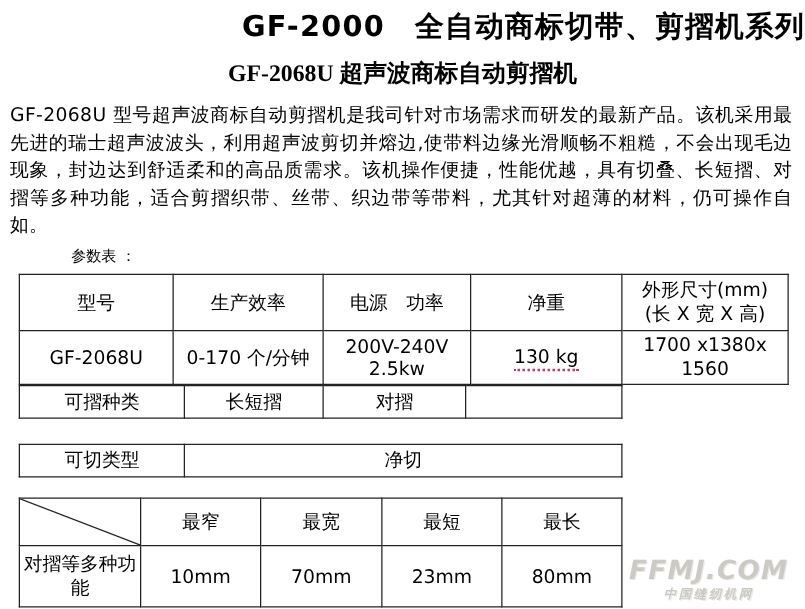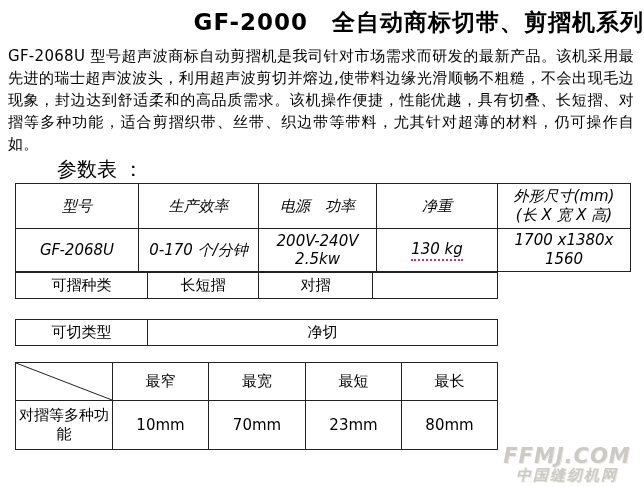--- a/index.html
+++ b/index.html
@@ -33,38 +33,38 @@
     line-height: 24px;
   }
   .desc {
     font-size: 15px;
     line-height: 22px;
     margin: 9px 10px 0 8px;
     text-align: justify;
     letter-spacing: 0.3px;
   }
   .params-label {
-    font-size: 20px;
+    font-size: 12px;
     margin: 4px 0 4px 57px;
     line-height: 20px;
   }
   table {
     border-collapse: collapse;
     table-layout: fixed;
     margin-left: 15px;
   }
   td {
     border: 1px solid var(--border-color, #222222);
     text-align: center;
     vertical-align: middle;
     font-size: 15px;
     padding: 0;
     overflow: hidden;
   }
-  .t1 { width: 615px; font-style: italic; }
+  .t1 { width: 615px; }
   .t1 .hrow td { height: 44px; }
   .t1 .drow td { height: 42px; }
   .two-line div { line-height: 19px; }
   .t2 { width: 482px; }
   .t2a { }
   .t2a td, .t2b td { height: 25px; }
   .t2b { margin-top: 20px; }
   .t3 { width: 482px; margin-top: 16px; }
   .t3 .hrow td { height: 37px; }
   .t3 .drow td { height: 48px; }
@@ -82,29 +82,30 @@
     width: 148px;
     text-align: center;
     color: var(--wm-color, #c4c1bb);
     font-weight: bold;
     font-style: italic;
     opacity: 0.85;
     pointer-events: none;
     text-shadow: 1px 1px 0 #e9e7e2;
   }
   .wm1 { font-size: 21px; letter-spacing: 1px; line-height: 22px; }
-  .wm2 { font-size: 15px; letter-spacing: 2px; line-height: 17px; }
+  .wm2 { font-size: 10px; letter-spacing: 2px; line-height: 17px; }
 </style>
 </head>
 <body>
 
 <div class="page">
 
   <div class="title">GF-2000　全自动商标切带、剪摺机系列</div>
 
+  <div class="subtitle">GF-2068U 超声波商标自动剪摺机</div>
 
   <p class="desc">GF-2068U 型号超声波商标自动剪摺机是我司针对市场需求而研发的最新产品。该机采用最先进的瑞士超声波波头，利用超声波剪切并熔边,使带料边缘光滑顺畅不粗糙，不会出现毛边现象，封边达到舒适柔和的高品质需求。该机操作便捷，性能优越，具有切叠、长短摺、对摺等多种功能，适合剪摺织带、丝带、织边带等带料，尤其针对超薄的材料，仍可操作自如。</p>
 
   <div class="params-label">参数表 ：</div>
 
   <table class="t1">
     <colgroup>
       <col style="width:123px">
         <col style="width:120px">
         <col style="width:118px">

